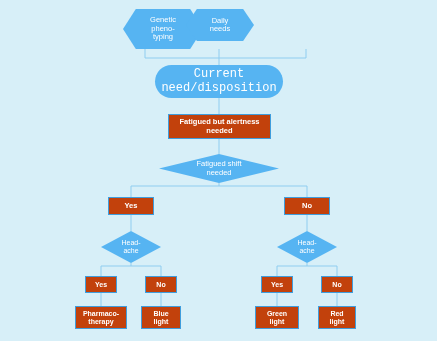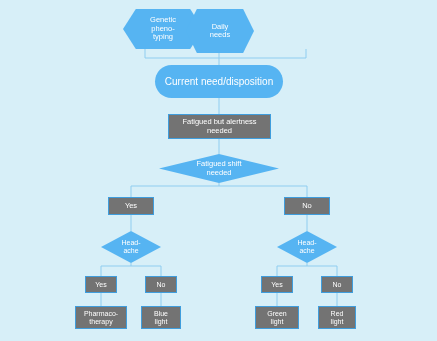--- a/index.html
+++ b/index.html
@@ -47,31 +47,32 @@
     background: #56b4f2;
     clip-path: polygon(16% 0%, 84% 0%, 100% 50%, 84% 100%, 16% 100%, 0% 50%);
   }
   
   .stadium {
     background: #56b4f2;
     border-radius: 999px;
   }
   
   .rect {
-    background: #737373;
+    background: #c2410c;
     border: 1px solid #3f9ddd;
+    font-weight: bold;
   }
   
   .diamond {
     background: #56b4f2;
     clip-path: polygon(50% 0%, 100% 50%, 50% 100%, 0% 50%);
   }
   .fs-7 { font-size: 7px; }
   .fs-75 { font-size: 7.5px; }
-  .fs-8 { font-size: 10px; }
+  .fs-8 { font-size: 12px; font-family: Liberation Mono, monospace; }
 </style>
 </head>
 <body>
 
 <div id="chart">
 
   <svg id="edges" viewBox="0 0 437 341" xmlns="http://www.w3.org/2000/svg">
     <g stroke="#8fcdf0" stroke-width="1" fill="none">
 
       <path d="M145,49 L145,58 L219,58"></path>
@@ -108,21 +109,21 @@
       <path d="M337,293 L337,306"></path>
     </g>
   </svg>
 
   <div class="node hex fs-75" style="left:123px; top:9px; width:80px; height:40px;">
     <span>Genetic
 pheno-
 typing</span>
   </div>
 
-  <div class="node hex fs-75" style="left:186px; top:9px; width:68px; height:44px;">
+  <div class="node hex fs-75" style="left:186px; top:9px; width:68px; height:32px;">
     <span>Daily
 needs</span>
   </div>
 
 
   <div class="node stadium fs-8" style="left:155px; top:65px; width:128px; height:33px;">
     <span>Current need/disposition</span>
   </div>
 
   <div class="node rect fs-75" style="left:168px; top:114px; width:103px; height:25px;">

